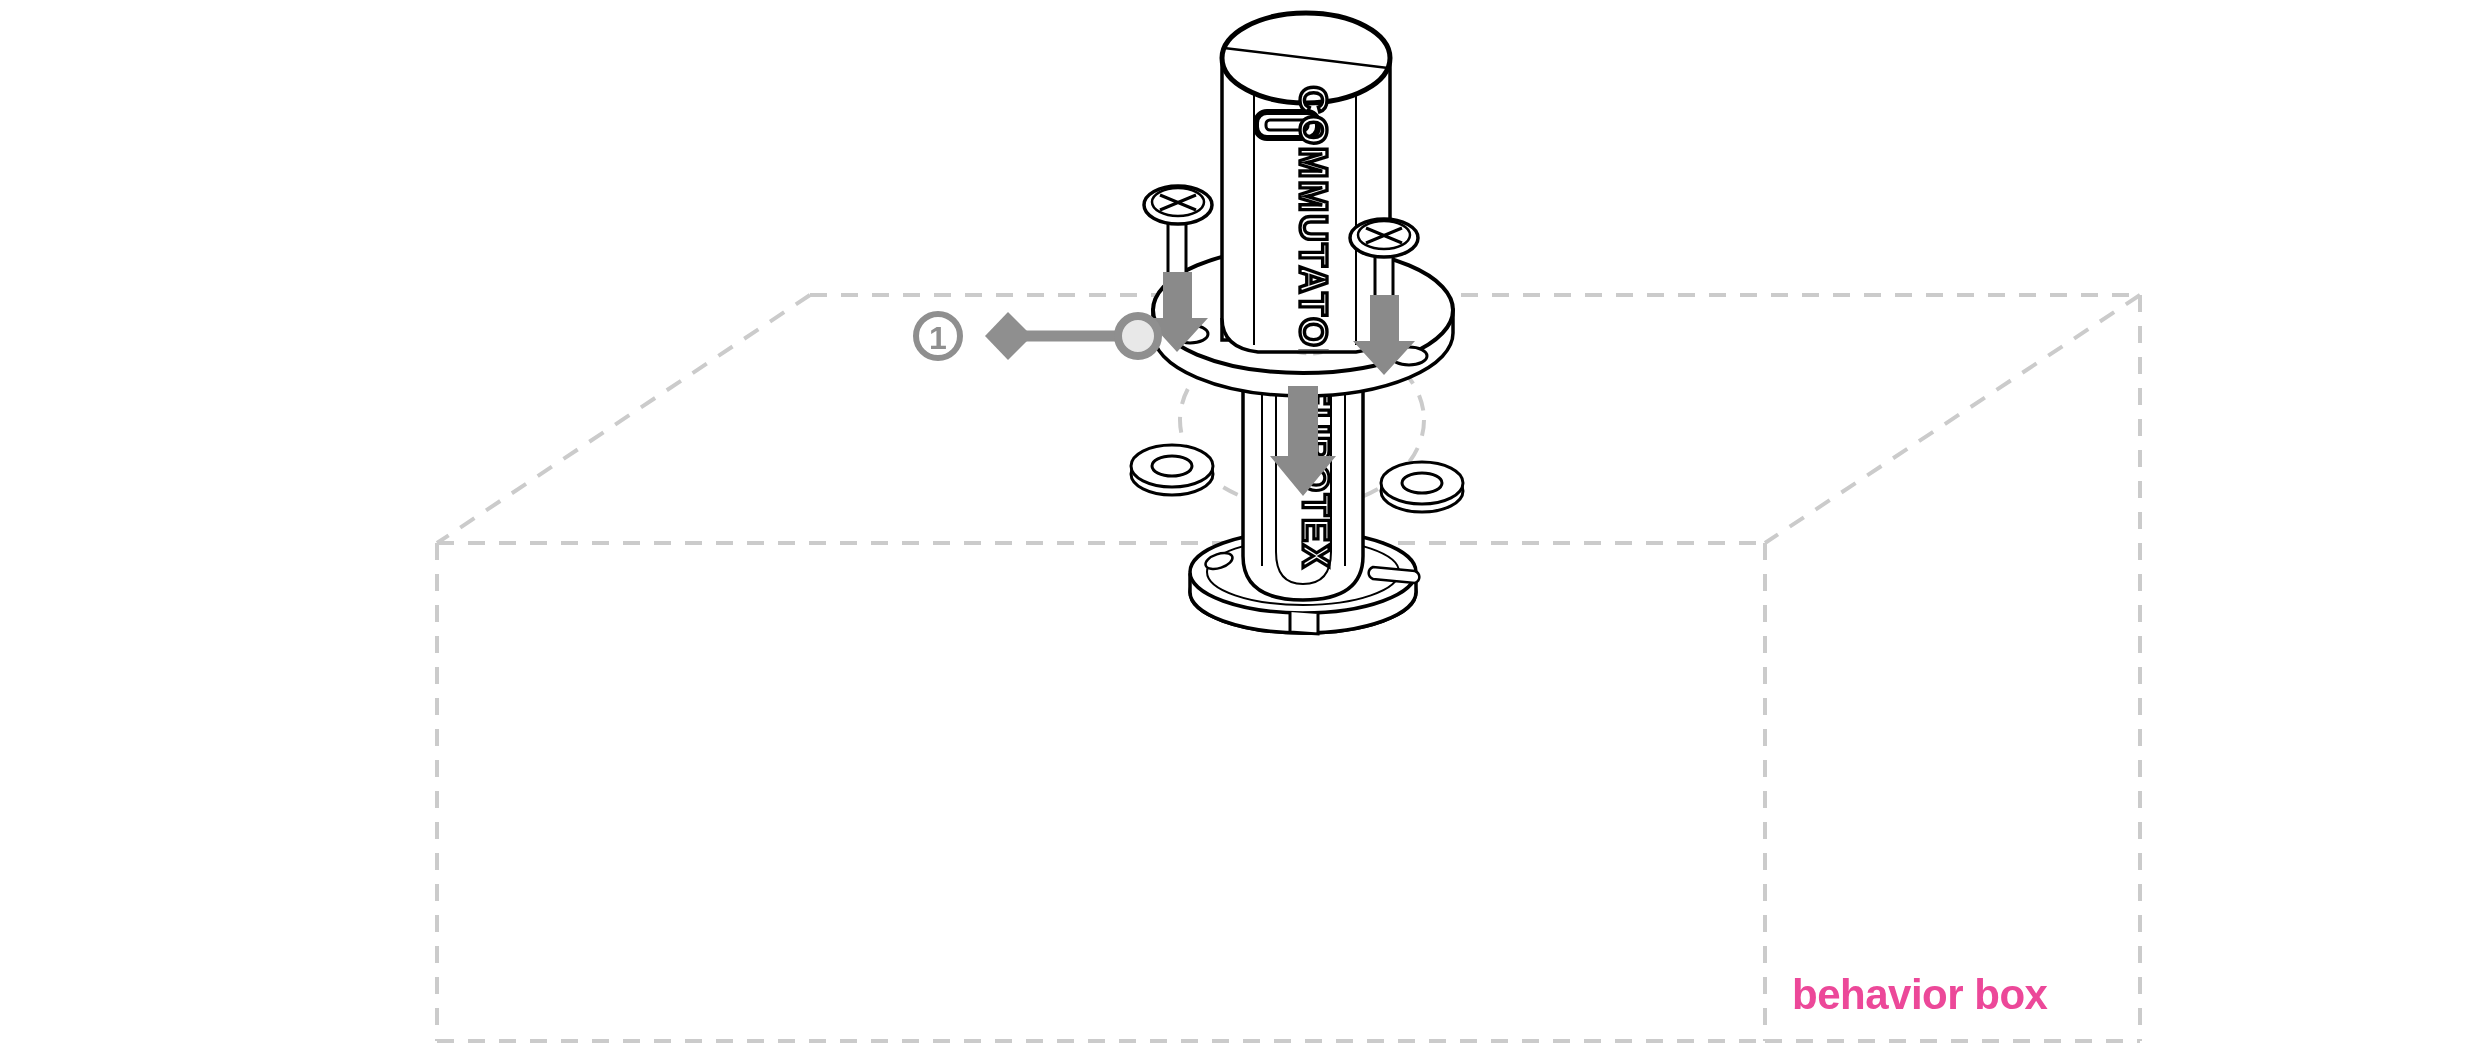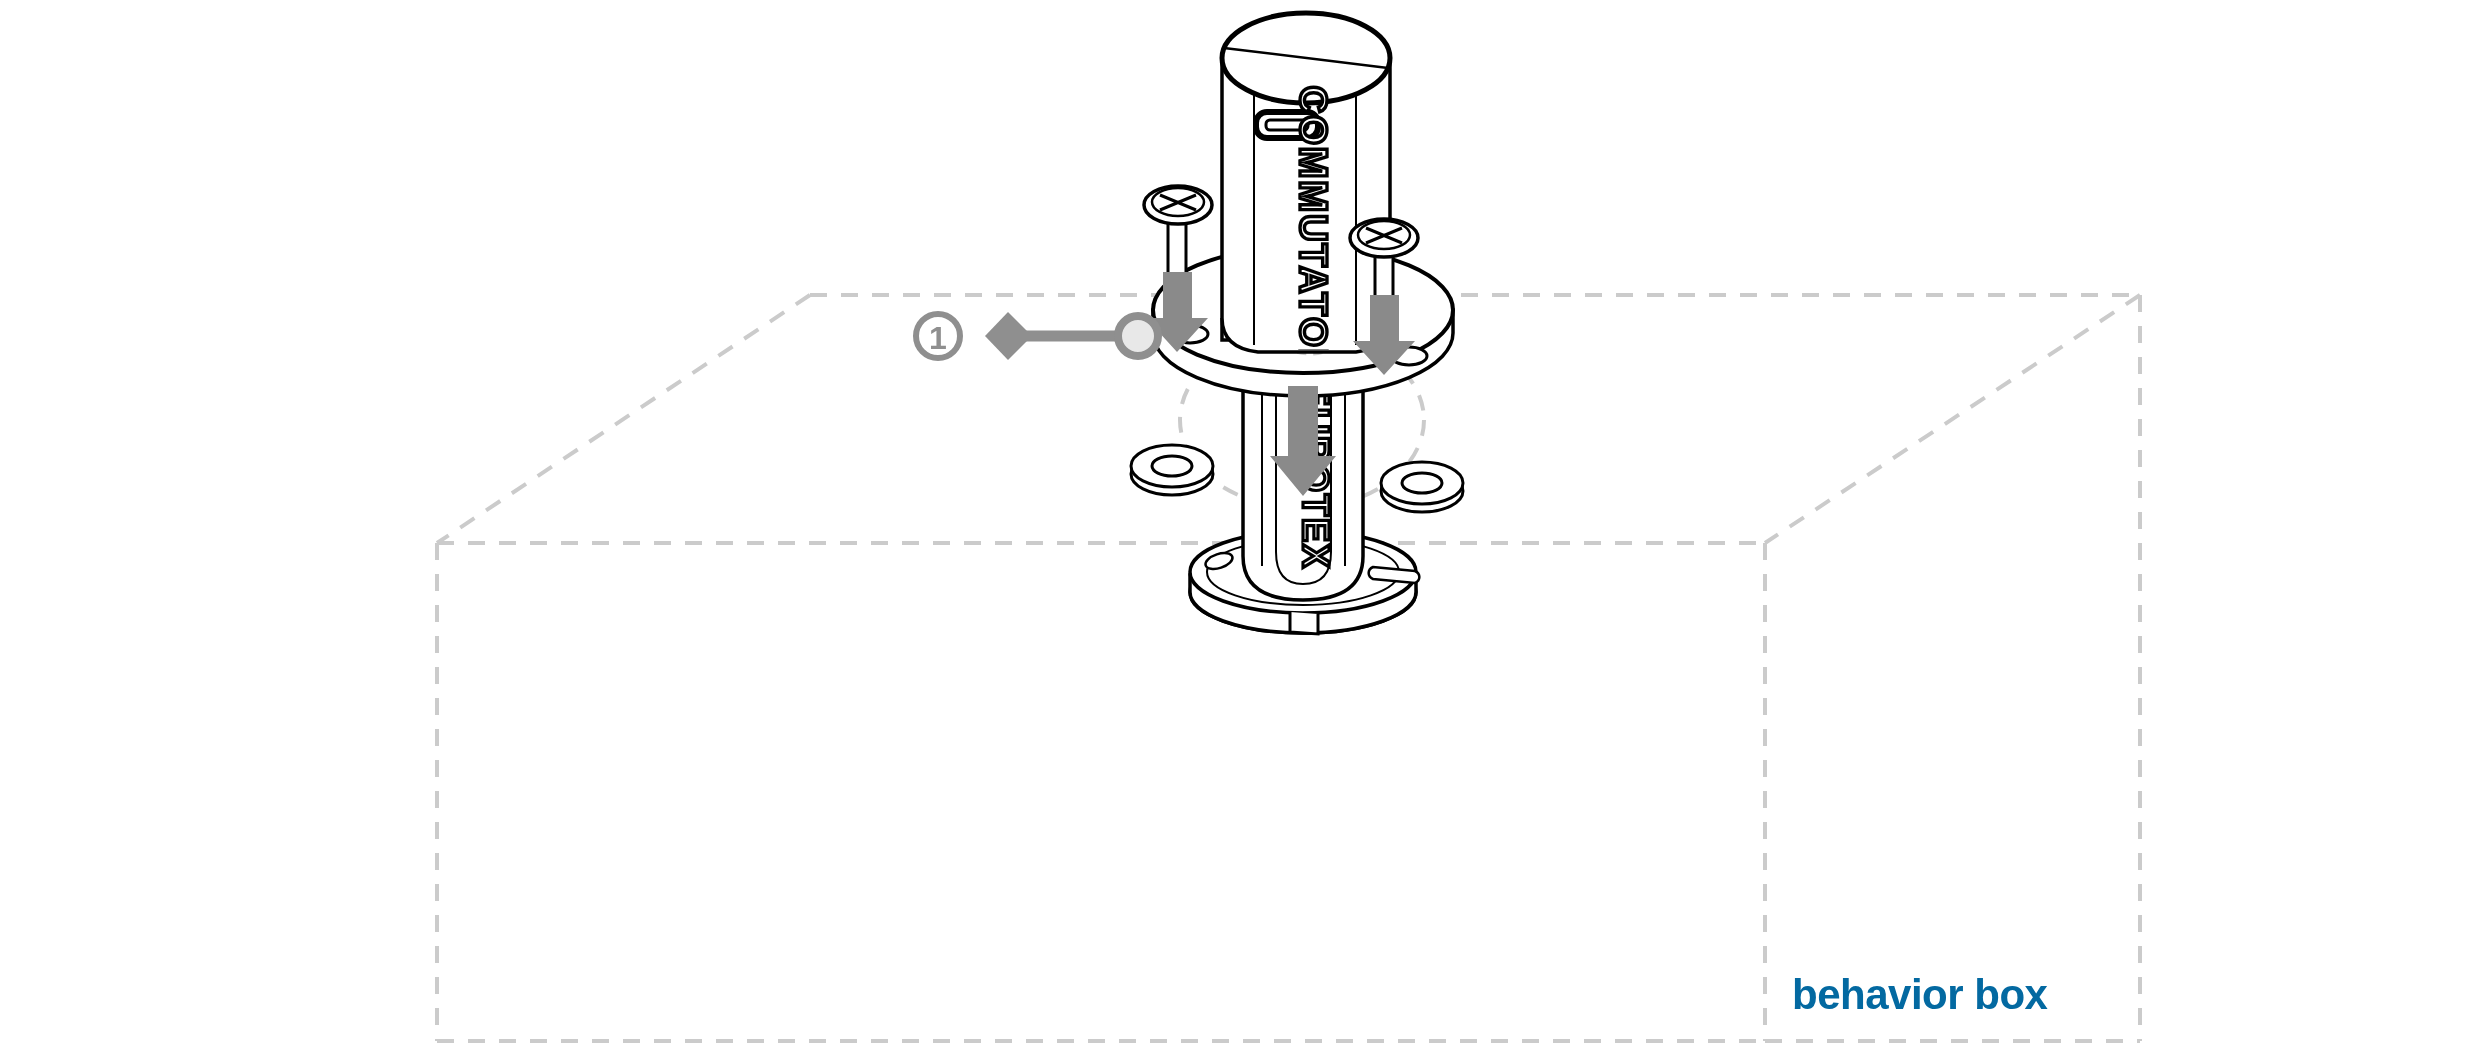--- a/index.html
+++ b/index.html
@@ -22,21 +22,21 @@
   #scene {
     position: absolute;
     left: 0;
     top: 0;
   }
   .box-label {
     position: absolute;
     font-family: "Liberation Sans", sans-serif;
     font-weight: bold;
     font-size: 42px;
-    color: #0369a1;
+    color: #ec4899;
     letter-spacing: -0.5px;
     white-space: nowrap;
   }
 </style>
 </head>
 <body>
 
 <div id="stage">
 
   <svg id="scene" width="2481" height="1054" viewBox="0 0 2481 1054">

